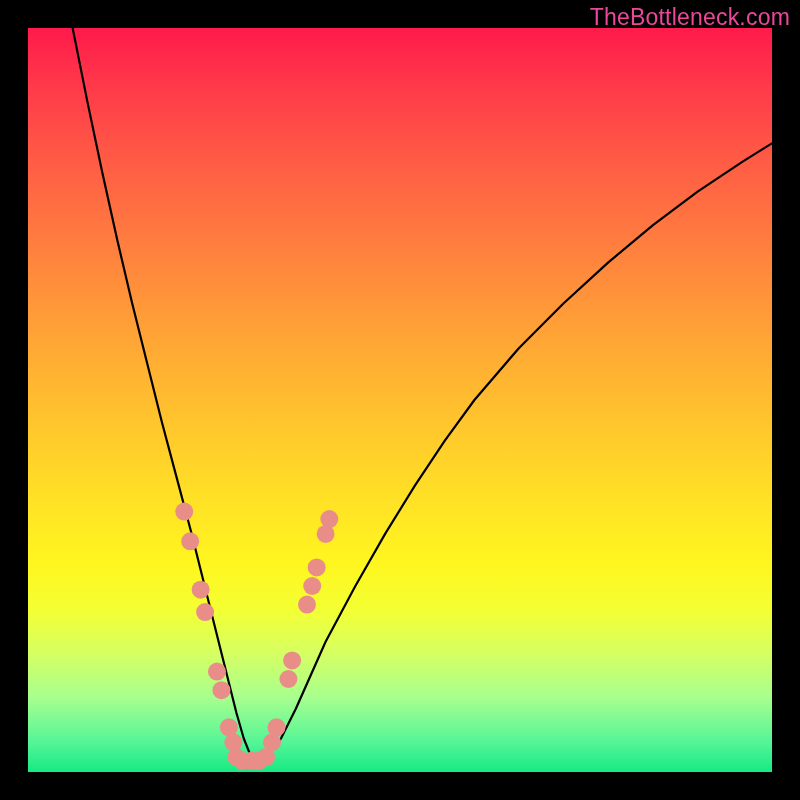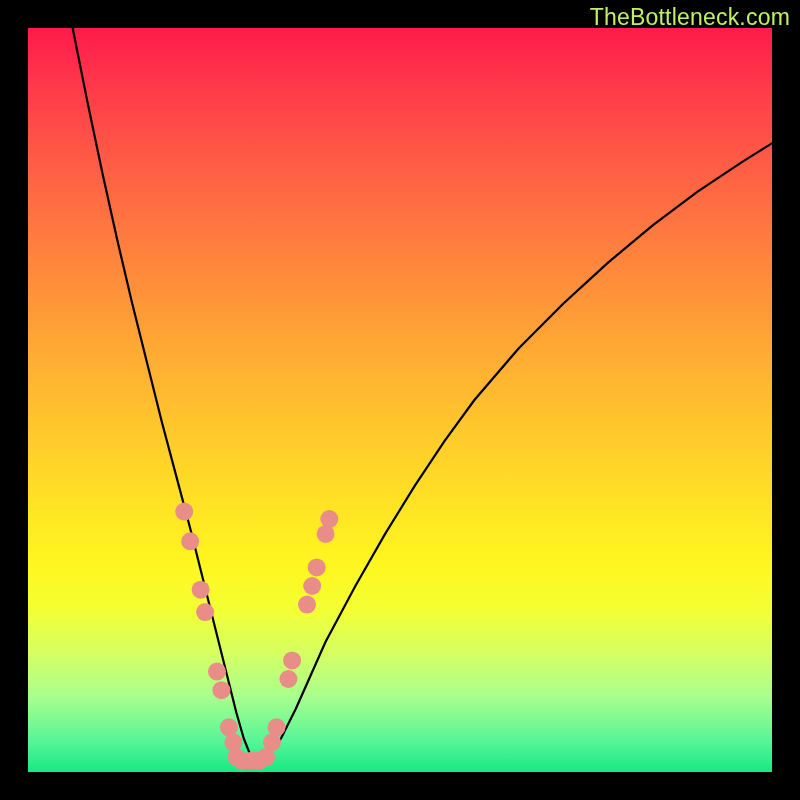--- a/index.html
+++ b/index.html
@@ -43,21 +43,21 @@
       #f4ff32 78%,
       #d6ff62 84%,
       #a7ff8e 90%,
       #54f597 96%,
       #17e983 100%);
   }
   .watermark {
     position: absolute;
     top: 4px;
     right: 10px;
-    color: #bef264;
+    color: #ec4899;
     font-size: 23px;
     font-weight: 500;
     letter-spacing: 0.2px;
     user-select: none;
   }
   svg {
     position: absolute;
     left: 0;
     top: 0;
   }

